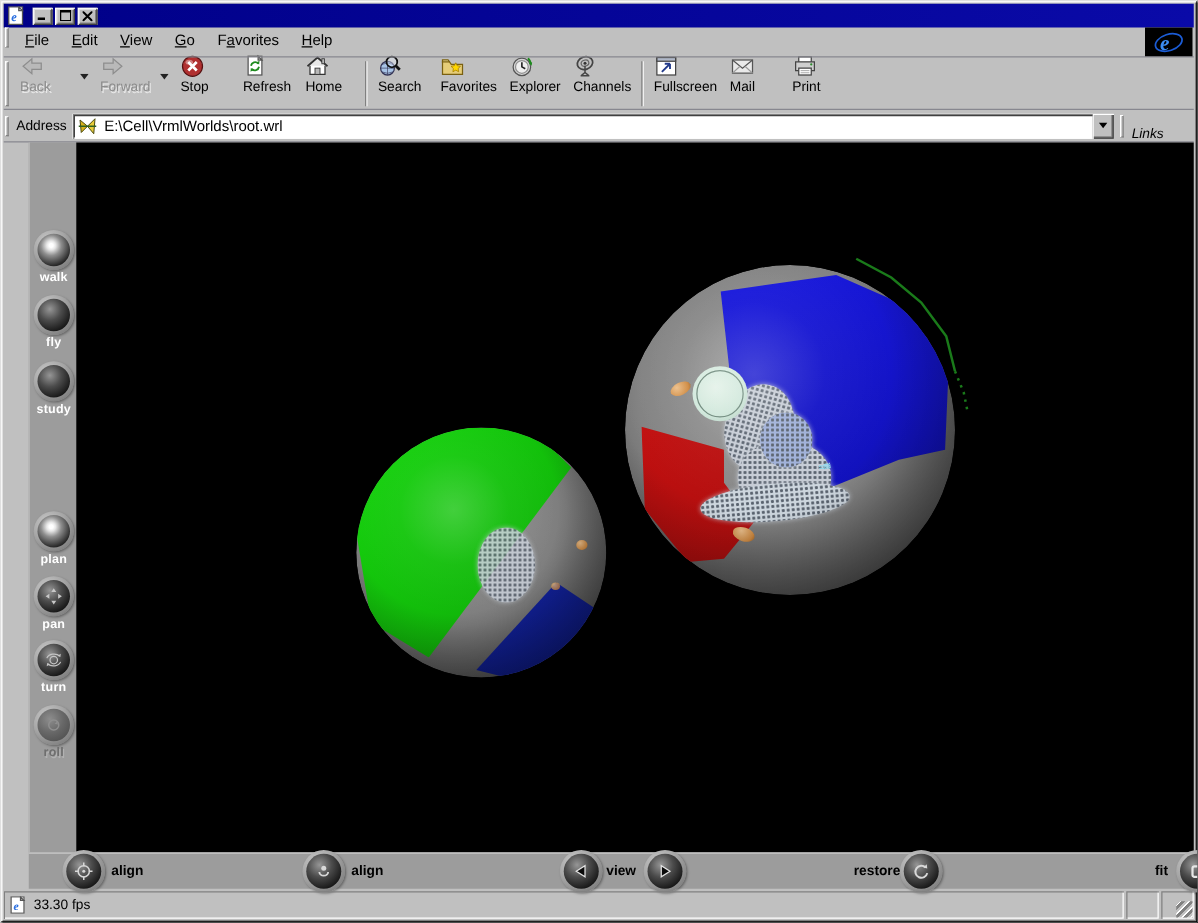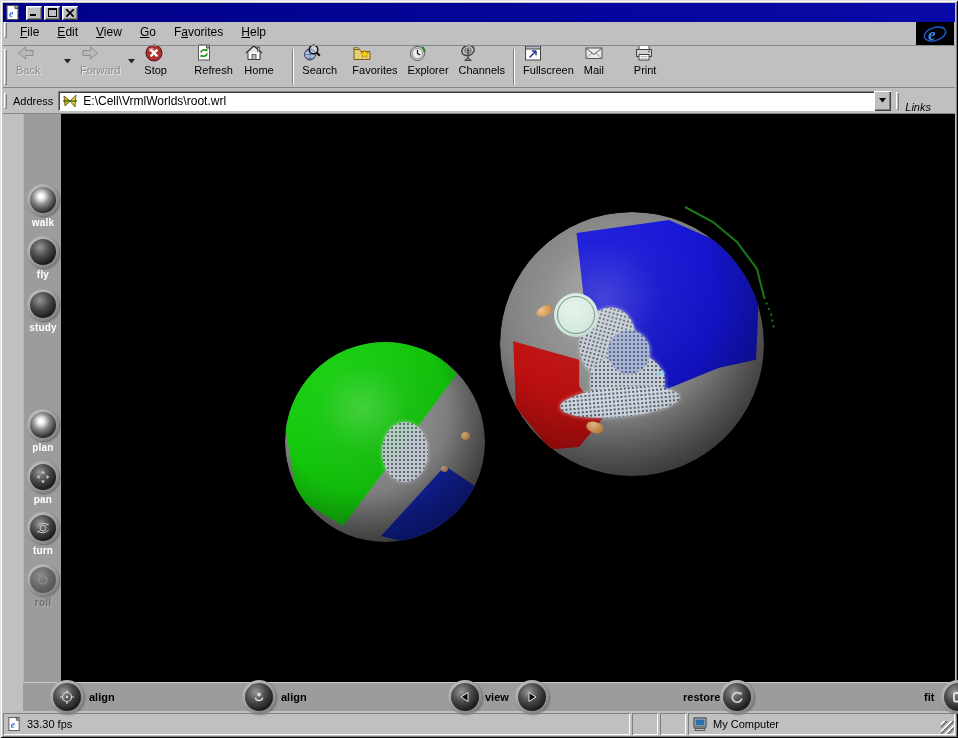--- a/index.html
+++ b/index.html
@@ -470,26 +470,15 @@
         <svg width="15" height="14" viewBox="0 0 16 15">
             <rect x="2" y="0.5" width="11" height="14" fill="#fff" stroke="#555"></rect>
             <path d="M10 .5 l3 3 h-3z" fill="#c0c0c0" stroke="#555"></path>
             <text x="4" y="11.5" font-family="Liberation Serif, serif" font-style="italic" font-weight="bold" font-size="10" fill="#2a6fe0">e</text>
           </svg>
       </span>
       <span>33.30 fps</span>
     </span>
     <span class="pane p2"></span>
     <span class="pane p3"></span>
-    <span class="pane p4">
-      <span style="margin-right:5px;">
-        <svg width="16" height="14" viewBox="0 0 16 14">
-            <rect x="2" y="1" width="12" height="9" fill="#c0c0c0" stroke="#333"></rect>
-            <rect x="3.5" y="2.5" width="9" height="6" fill="#2a6fb0"></rect>
-            <rect x="5" y="10" width="6" height="1.5" fill="#808080"></rect>
-            <rect x="3" y="11.5" width="10" height="2" fill="#c0c0c0" stroke="#333" stroke-width=".7"></rect>
-          </svg>
-      </span>
-      <span>My Computer</span>
-    </span>
     <span class="grip"></span>
   </div>
 </div>
 
 </body></html>

